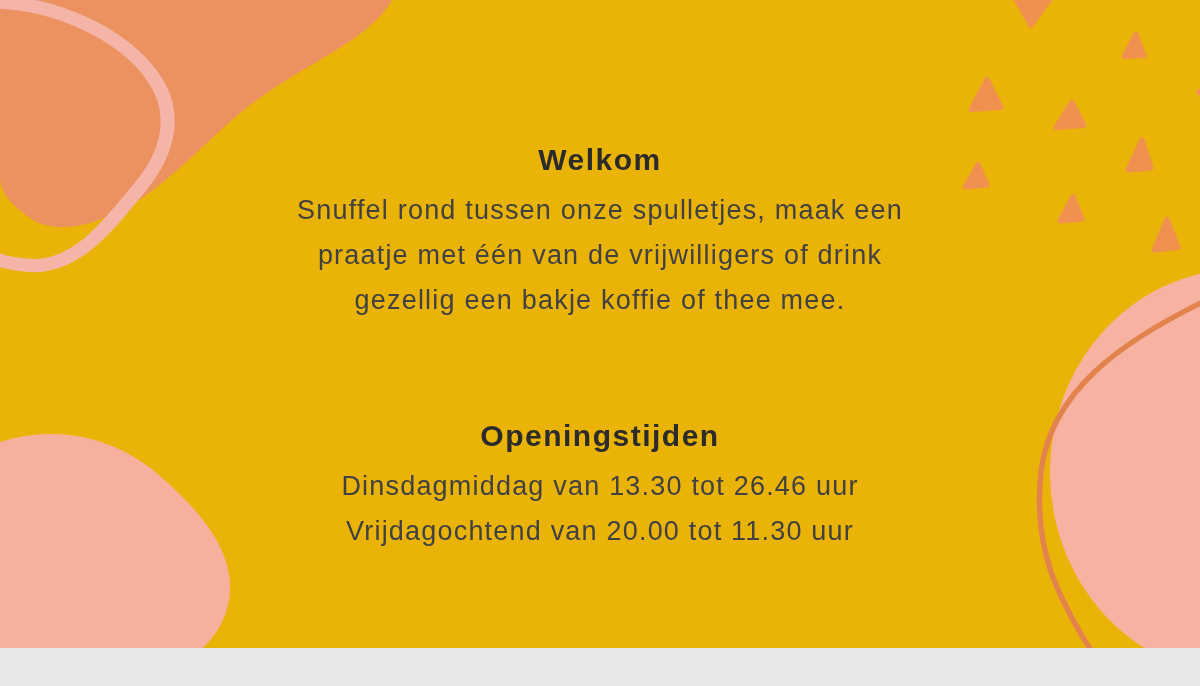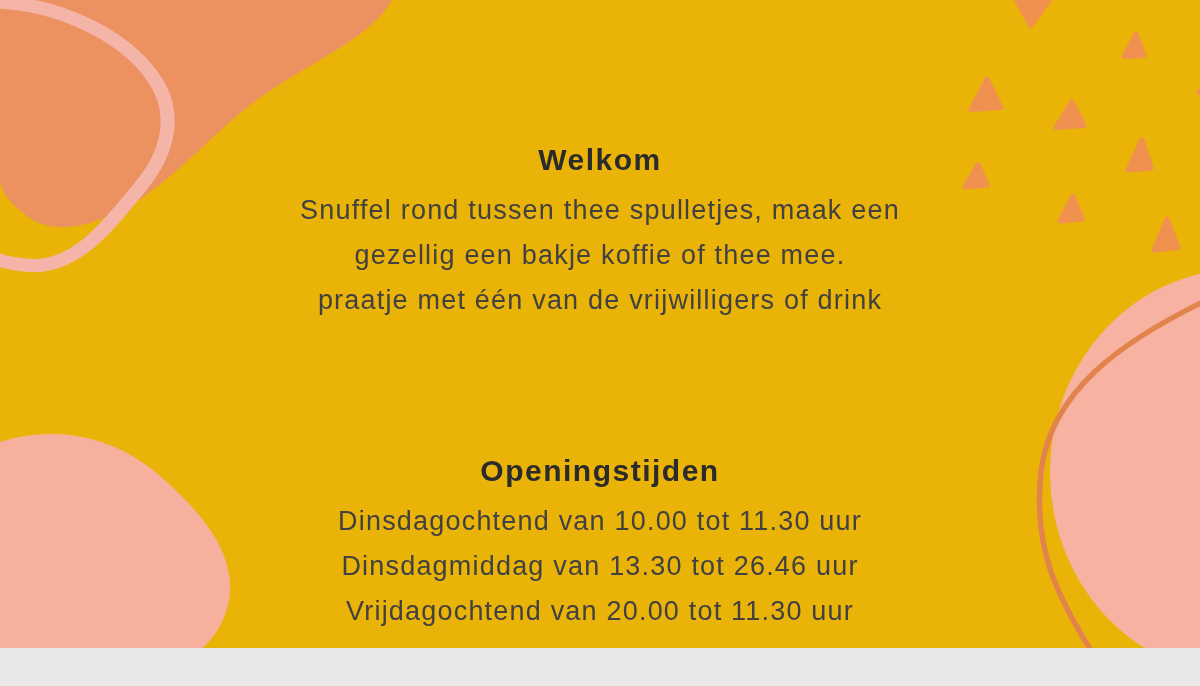--- a/index.html
+++ b/index.html
@@ -23,21 +23,21 @@
     z-index: 1;
   }
   .text-section {
     position: absolute;
     left: 0;
     right: 0;
     text-align: center;
     z-index: 2;
   }
   .welcome-section { top: 142px; }
-  .hours-section   { top: 418px; margin-top: 35px; }
+  .hours-section   { top: 418px; }
   .section-title {
     font-size: 30px;
     line-height: 36px;
     font-weight: 700;
     letter-spacing: 1.5px;
     color: #2B2B2B;
     margin: 0 0 10px 0;
   }
   .body-line {
     font-size: 27px;
@@ -73,25 +73,24 @@
 
     <ellipse cx="1240" cy="500" rx="190" ry="215" fill="#F7B2A1"></ellipse>
 
     <path fill="none" stroke-width="5.5" stroke-linecap="round" d="M 1206 318 C 1120 362 1050 415 1041 500 C 1033 580 1056 630 1094 694" stroke="#E2834C"></path>
 
     <path d="M 0 468 C 52 450 112 460 158 502 C 200 540 232 582 230 624 C 229 660 206 690 178 704 L 0 704 Z" fill="#F8B09E"></path>
   </svg>
 
   <div class="text-section welcome-section">
     <h1 class="section-title">Welkom</h1>
-    <p class="body-line">Snuffel rond tussen thee spulletjes, maak een</p>
+    <p class="body-line">Snuffel rond tussen onze spulletjes, maak een</p>
+    <p class="body-line">praatje met één van de vrijwilligers of drink</p>
     <p class="body-line">gezellig een bakje koffie of thee mee.</p>
-    <p class="body-line">praatje met één van de vrijwilligers of drink</p>
   </div>
 
   <div class="text-section hours-section">
     <h1 class="section-title">Openingstijden</h1>
-    <p class="body-line">Dinsdagochtend van 10.00 tot 11.30 uur</p>
     <p class="body-line">Dinsdagmiddag van 13.30 tot 26.46 uur</p>
     <p class="body-line">Vrijdagochtend van 20.00 tot 11.30 uur</p>
   </div>
 
 </div>
 
 </body></html>

